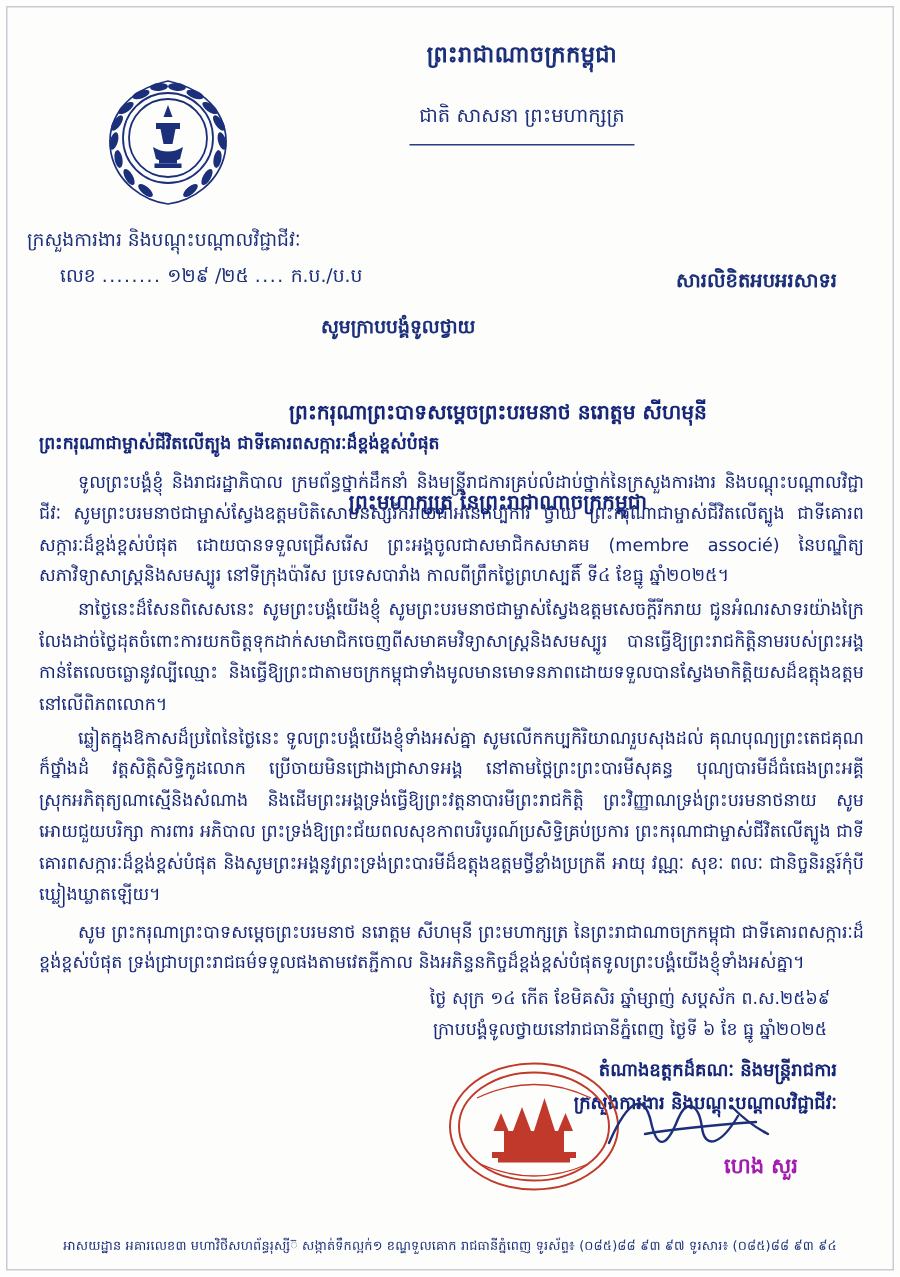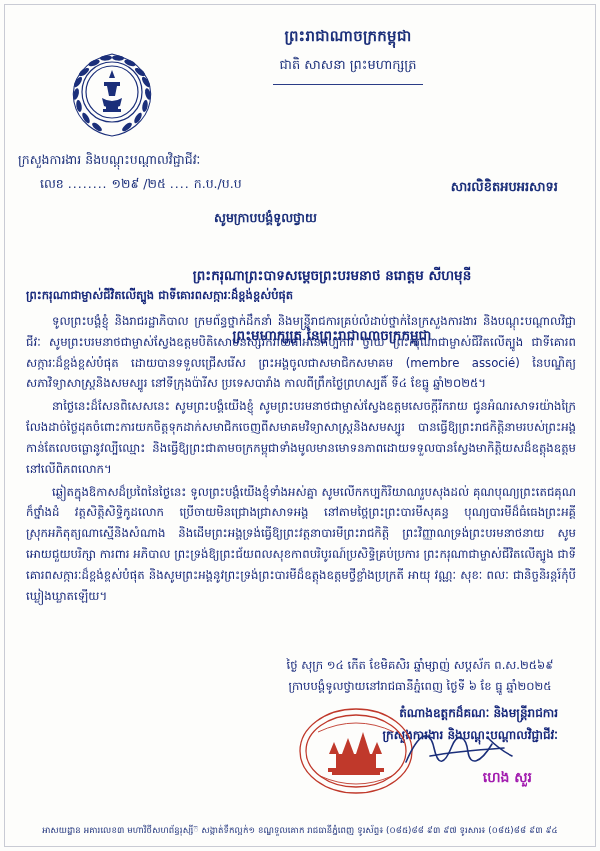--- a/index.html
+++ b/index.html
@@ -54,21 +54,21 @@
     padding-left: 96px;
   }
   .kingdom-title {
     font-size: 15px;
     font-weight: bold;
     color: #1b2f7a;
     letter-spacing: 0.3px;
   }
   .motto {
     font-size: 13px;
-    margin-top: 8px;
+    margin-top: 20px;
     color: #1b2f7a;
   }
   .motto-rule {
     width: 150px;
     height: 1px;
     background: #2a3c86;
     margin: 9px auto 0 auto;
   }
 
   
@@ -284,20 +284,21 @@
     <div class="l1">សូមក្រាបបង្គំទូលថ្វាយ</div>
     <div class="l2">ព្រះករុណាព្រះបាទសម្តេចព្រះបរមនាថ នរោត្តម សីហមុនី</div>
     <div class="l3">ព្រះមហាក្សត្រ នៃព្រះរាជាណាចក្រកម្ពុជា</div>
   </div>
 
   <div class="body-wrap khmer">
     <div class="ref-line">ព្រះករុណាជាម្ចាស់ជីវិតលើត្បូង ជាទីគោរពសក្ការៈដ៏ខ្ពង់ខ្ពស់បំផុត</div>
     <p class="para">ទូលព្រះបង្គំខ្ញុំ និងរាជរដ្ឋាភិបាល ក្រមព័ន្ធថ្នាក់ដឹកនាំ និងមន្ត្រីរាជការគ្រប់លំដាប់ថ្នាក់នៃក្រសួងការងារ និងបណ្តុះបណ្តាលវិជ្ជាជីវៈ សូមព្រះបរមនាថជាម្ចាស់ស្វែងឧត្តមបិតិសោមនស្សរីករាយជាអនេកប្បការ ថ្វាយ ព្រះករុណាជាម្ចាស់ជីវិតលើត្បូង ជាទីគោរពសក្ការៈដ៏ខ្ពង់ខ្ពស់បំផុត ដោយបានទទួលជ្រើសរើស ព្រះអង្គចូលជាសមាជិកសមាគម (membre associé) នៃបណ្ឌិត្យសភាវិទ្យាសាស្ត្រនិងសមស្បូរ នៅទីក្រុងប៉ារីស ប្រទេសបារាំង កាលពីព្រឹកថ្ងៃព្រហស្បតិ៍ ទី៤ ខែធ្នូ ឆ្នាំ២០២៥។</p>
     <p class="para">នាថ្ងៃនេះដ៏សែនពិសេសនេះ សូមព្រះបង្គំយើងខ្ញុំ សូមព្រះបរមនាថជាម្ចាស់ស្វែងឧត្តមសេចក្តីរីករាយ ជូនអំណរសាទរយ៉ាងក្រៃលែងដាច់ថ្លៃដុតចំពោះការយកចិត្តទុកដាក់សមាជិកចេញពីសមាគមវិទ្យាសាស្ត្រនិងសមស្បូរ បានធ្វើឱ្យព្រះរាជកិត្តិនាមរបស់ព្រះអង្គកាន់តែលេចធ្លោនូវល្បីឈ្មោះ និងធ្វើឱ្យព្រះជាតាមចក្រកម្ពុជាទាំងមូលមានមោទនភាពដោយទទួលបានស្វែងមាកិត្តិយសដ៏ឧត្តុងឧត្តមនៅលើពិភពលោក។</p>
     <p class="para">ឆ្លៀតក្នុងឱកាសដ៏ប្រពៃនៃថ្ងៃនេះ ទូលព្រះបង្គំយើងខ្ញុំទាំងអស់គ្នា សូមលើកកប្បកិរិយាណរួបសុងដល់ គុណបុណ្យព្រះតេជគុណ ក៏ថ្នាំងដំ វត្តសិត្តិសិទ្ធិកូដលោក ប្រើចាយមិនជ្រោងជ្រាសាទអង្គ នៅតាមថ្ពៃព្រះព្រះបារមីសុគន្ធ បុណ្យបារមីដ៏ធំធេងព្រះអគ្គីស្រុកអភិតុត្យណាស្មើនិងសំណាង និងដើមព្រះអង្គទ្រង់ធ្វើឱ្យព្រះវត្តនាបារមីព្រះរាជកិត្តិ ព្រះវិញ្ញាណទ្រង់ព្រះបរមនាថនាយ សូមអោយជួយបរិក្សា ការពារ អភិបាល ព្រះទ្រង់ឱ្យព្រះជ័យពលសុខកាពបរិបូរណ៍ប្រសិទ្ធិគ្រប់ប្រការ ព្រះករុណាជាម្ចាស់ជីវិតលើត្បូង ជាទីគោរពសក្ការៈដ៏ខ្ពង់ខ្ពស់បំផុត និងសូមព្រះអង្គនូវព្រះទ្រង់ព្រះបារមីដ៏ឧត្តុងឧត្តមថ្វីខ្លាំងប្រក្រតី អាយុ វណ្ណៈ សុខៈ ពលៈ ជានិច្ចនិរន្តរ៍កុំបីឃ្លៀងឃ្លាតឡើយ។</p>
+    <div class="closing">សូម ព្រះករុណាព្រះបាទសម្តេចព្រះបរមនាថ នរោត្តម សីហមុនី ព្រះមហាក្សត្រ នៃព្រះរាជាណាចក្រកម្ពុជា ជាទីគោរពសក្ការៈដ៏ខ្ពង់ខ្ពស់បំផុត ទ្រង់ជ្រាបព្រះរាជធម៌ទទួលផងតាមវេតភ្ជីកាល និងអភិន្ទនកិច្ចដ៏ខ្ពង់ខ្ពស់បំផុតទូលព្រះបង្គំយើងខ្ញុំទាំងអស់គ្នា។</div>
   </div>
 
   <div class="date-block khmer">
     <div>ថ្ងៃ សុក្រ ១៤ កើត ខែមិគសិរ ឆ្នាំម្សាញ់ សប្តស័ក ព.ស.២៥៦៩</div>
     <div>ក្រាបបង្គំទូលថ្វាយនៅរាជធានីភ្នំពេញ ថ្ងៃទី ៦ ខែ ធ្នូ ឆ្នាំ២០២៥</div>
   </div>
 
   <div class="sig-title khmer">
     <div>តំណាងឧត្តកដ៏គណៈ និងមន្ត្រីរាជការ</div>
     <div>ក្រសួងការងារ និងបណ្តុះបណ្តាលវិជ្ជាជីវៈ</div>

